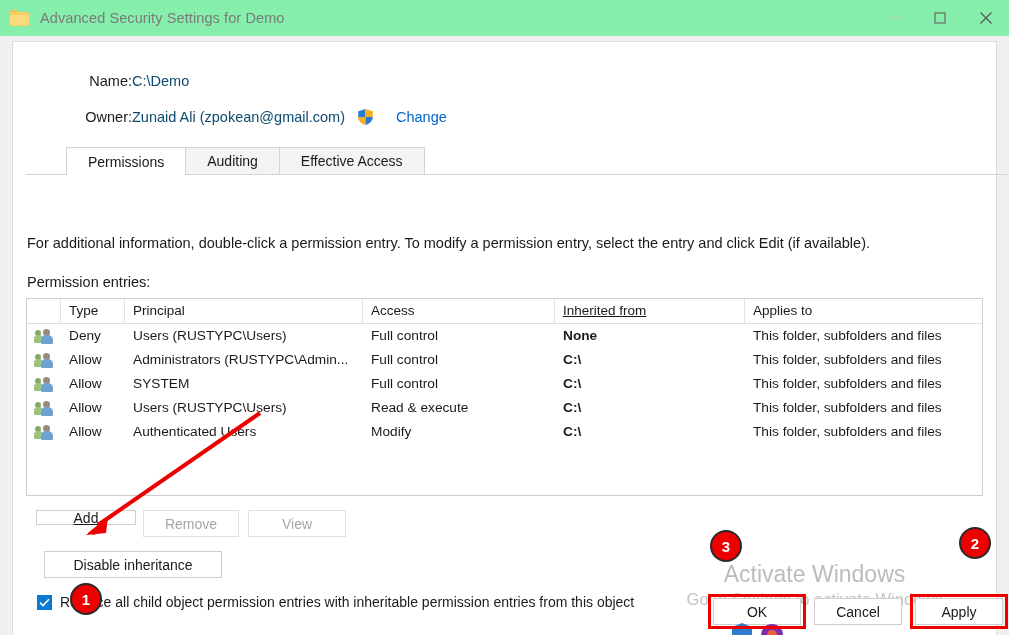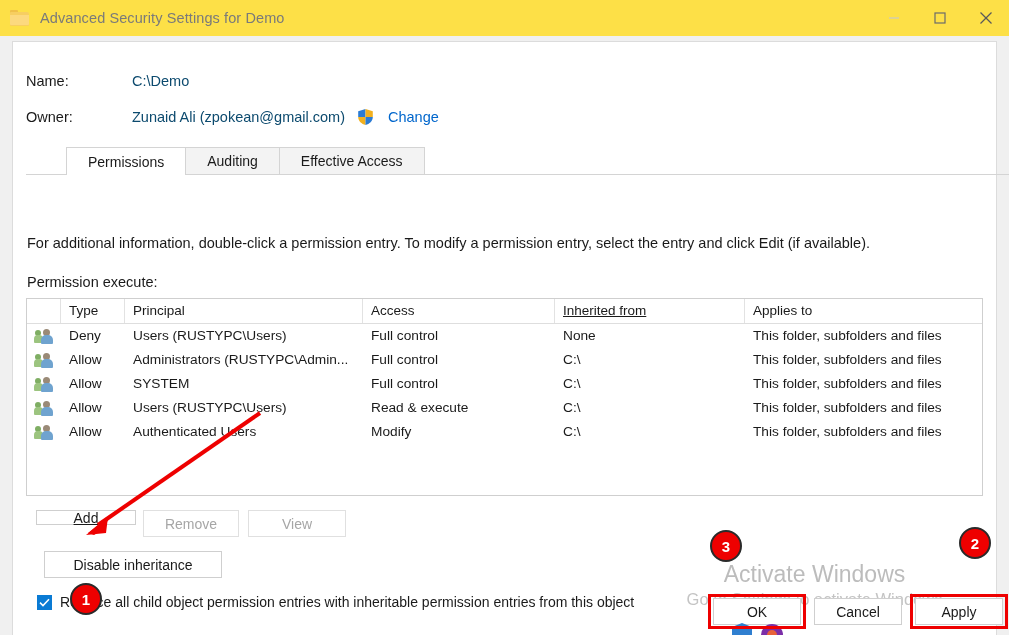--- a/index.html
+++ b/index.html
@@ -18,21 +18,21 @@
     height: 635px;
     background: #f0f0f0;
     overflow: hidden;
   }
 
   
   .titlebar {
     position: absolute;
     left: 0; top: 0;
     width: 1009px; height: 36px;
-    background: #fde047;
+    background: #86efac;
     display: flex;
     align-items: center;
   }
   .titlebar-icon {
     margin-left: 10px;
     width: 20px; height: 17px;
     position: relative;
   }
   .folder-back {
     position: absolute;
@@ -90,38 +90,39 @@
   .info-block {
     position: absolute;
     left: 13px; top: 28px;
     width: 940px;
   }
   .info-row {
     display: flex;
     align-items: center;
     height: 22px;
     margin-bottom: 14px;
+    text-align: right;
   }
   .info-label {
     width: 106px;
     font-size: 14.5px;
     color: #1a1a1a;
   }
   .info-value {
     font-size: 14.5px;
     color: #0c4a6e;
   }
   .shield-icon {
     margin-left: 12px;
     width: 17px; height: 18px;
     position: relative;
     flex: none;
   }
   .change-link {
-    margin-left: 14px;
+    margin-left: 22px;
     font-size: 14.5px;
     color: #0066cc;
     cursor: pointer;
   }
 
   
   .tabstrip {
     position: absolute;
     left: 13px; top: 104px;
     width: 957px;
@@ -214,21 +215,21 @@
     padding-left: 8px;
     height: 24px;
     line-height: 24px;
     overflow: hidden;
     white-space: nowrap;
   }
   .td.c0 { width: 34px; padding-left: 0; display: flex; align-items: center; justify-content: center; }
   .td.c1 { width: 64px; }
   .td.c2 { width: 238px; }
   .td.c3 { width: 192px; }
-  .td.c4 { width: 190px; }
+  .td.c4 { width: 190px; font-weight: bold; }
   .td.c5 { width: 237px; }
 
   
   .grp-icon { width: 19px; height: 15px; position: relative; }
   .grp-icon .p-green-h {
     position: absolute; left: 0px; top: 1px;
     width: 6px; height: 6px; border-radius: 50%;
     background: #7fae63;
   }
   .grp-icon .p-green-b {
@@ -413,21 +414,21 @@
       </div>
     </div>
 
     <div class="tabstrip">
       <div class="tab active">Permissions</div>
       <div class="tab">Auditing</div>
       <div class="tab">Effective Access</div>
     </div>
 
     <div class="helptext">For additional information, double-click a permission entry. To modify a permission entry, select the entry and click Edit (if available).</div>
-    <div class="entries-label">Permission execute:</div>
+    <div class="entries-label">Permission entries:</div>
 
     <div class="table-wrap">
       <div class="thead">
         <div class="th c0"></div>
         <div class="th c1">Type</div>
         <div class="th c2">Principal</div>
         <div class="th c3">Access</div>
         <div class="th c4">Inherited from</div>
         <div class="th c5">Applies to</div>
       </div>

